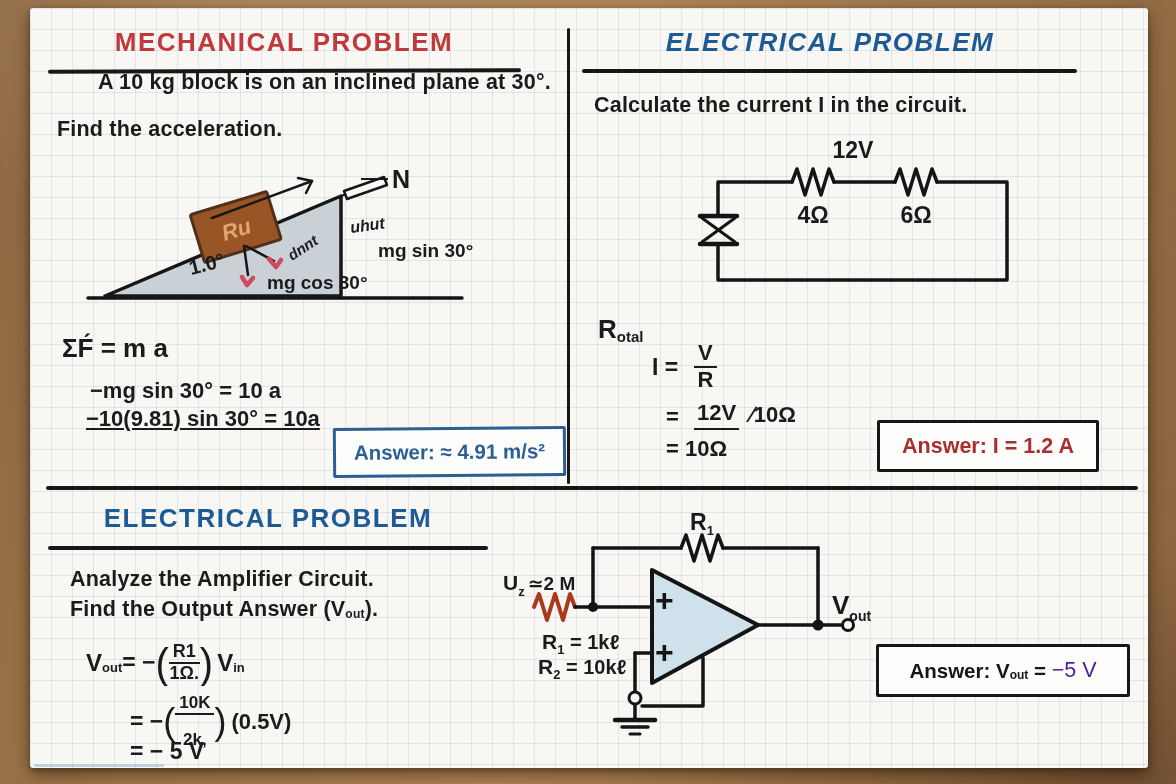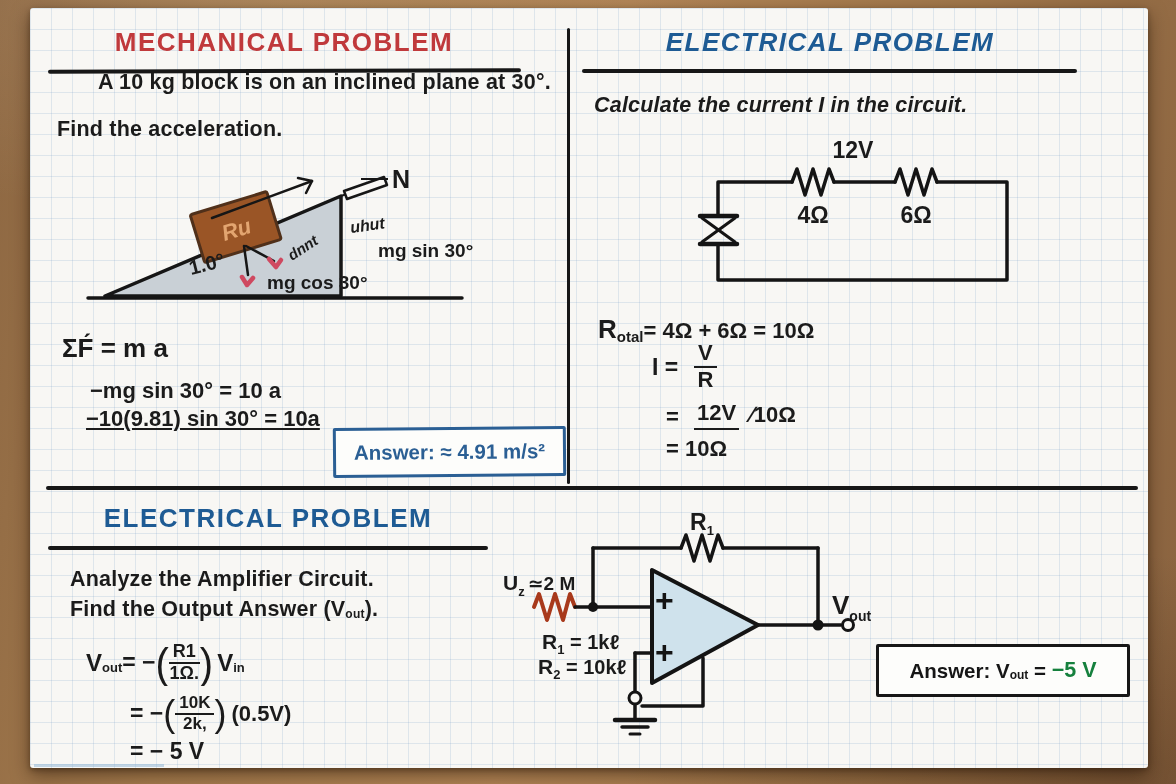--- a/index.html
+++ b/index.html
@@ -71,21 +71,21 @@
 
   <div class="abs eq" style="left:62px;top:333px;font-size:26px;">ΣF́ = m a</div>
   <div class="abs eq" style="left:90px;top:378px;font-size:22px;">−mg sin 30° = 10 a</div>
   <div class="abs eq" style="left:86px;top:406px;font-size:22px;text-decoration:underline;">−10(9.81) sin 30° = 10a</div>
   <div class="abs ansbox" style="left:333px;top:427px;width:227px;height:44px;border:3.5px solid #2b5f94;transform:rotate(-.5deg);">
     <span style="color:#2b5f94;font-weight:700;font-size:20.5px;">Answer: ≈ 4.91 m/s²</span>
   </div>
 
   <div class="abs title blue" style="left:582px;top:27px;width:496px;font-style:italic;">ELECTRICAL PROBLEM</div>
   <div class="abs rule" style="left:582px;top:69px;width:495px;"></div>
-  <div class="abs hw" style="left:594px;top:93px;font-style:italic;">Calculate the current I in the circuit.</div>
+  <div class="abs hw" style="left:594px;top:93px;">Calculate the current I in the circuit.</div>
 
   <svg class="abs" style="left:640px;top:130px;" width="420" height="170" viewBox="0 0 420 170">
     <g stroke="#141414" stroke-width="3.5" fill="none" stroke-linecap="round" stroke-linejoin="round">
       <polyline points="78,86 78,52 152,52"></polyline>
       <polyline points="152,52 157,39 165,65 173,39 181,65 189,39 194,52"></polyline>
       <line x1="194" y1="52" x2="255" y2="52"></line>
       <polyline points="255,52 260,39 268,65 276,39 284,65 292,39 297,52"></polyline>
       <polyline points="297,52 367,52 367,150 78,150 78,114"></polyline>
       <line x1="60" y1="86" x2="97" y2="86" stroke-width="4.5"></line>
       <line x1="60" y1="114" x2="97" y2="114" stroke-width="4.5"></line>
@@ -93,31 +93,33 @@
       <line x1="95" y1="88" x2="62" y2="112" stroke-width="3"></line>
     </g>
     <text x="213" y="28" text-anchor="middle" font-size="23" font-weight="600" fill="#1b1b1b">12V</text>
     <text x="173" y="93" text-anchor="middle" font-size="23" font-weight="600" fill="#1b1b1b">4Ω</text>
     <text x="276" y="93" text-anchor="middle" font-size="23" font-weight="600" fill="#1b1b1b">6Ω</text>
   </svg>
 
   <div class="abs row" style="left:598px;top:314px;align-items:baseline;">
     <span class="eq" style="font-size:26px;">R</span>
       <span class="eq" style="font-size:15px;transform:translateY(4px);display:inline-block;">otal</span>
-      <span class="eq" style="font-size:22px;"> = 4Ω + 6Ω = 10Ω</span>
   </div>
   <div class="abs eq" style="left:652px;top:354px;font-size:23px;">I =</div>
   <div class="abs frac eq" style="left:694px;top:341px;font-size:22px;">
     <span class="num">V</span>
     <span>R</span>
   </div>
   <div class="abs eq" style="left:666px;top:404px;font-size:22px;">=</div>
   <div class="abs eq" style="left:694px;top:400px;font-size:22px;border-bottom:2.5px solid #1b1b1b;padding:0 3px 2px;">12V</div>
   <div class="abs eq" style="left:750px;top:402px;font-size:22px;">∕10Ω</div>
   <div class="abs eq" style="left:666px;top:436px;font-size:22px;">= 10Ω</div>
+  <div class="abs ansbox" style="left:877px;top:420px;width:216px;height:46px;border:3px solid #161616;">
+    <span style="color:#ab2e2e;font-weight:700;font-size:21.5px;">Answer: I = 1.2 A</span>
+  </div>
 
   <div class="abs title blue" style="left:48px;top:503px;width:440px;">ELECTRICAL PROBLEM</div>
   <div class="abs rule" style="left:48px;top:546px;width:440px;"></div>
   <div class="abs hw" style="left:70px;top:567px;">Analyze the Amplifier Circuit.</div>
   <div class="abs hw row" style="left:70px;top:597px;">
     <span>Find the Output Answer (V</span>
       <span class="sb">out</span>
       <span>).</span>
   </div>
 
@@ -130,21 +132,21 @@
       <span class="num">R1</span>
       <span>1Ω.</span>
     </span>
     <span class="bp" style="font-size:40px;">)</span>
     <span style="font-size:24px;padding-left:4px;">V</span>
       <span class="sb" style="font-size:13px;">in</span>
   </div>
   <div class="abs row eq" style="left:130px;top:694px;">
     <span style="font-size:23px;">= −</span>
     <span class="bp" style="font-size:36px;">(</span>
-    <span class="frac" style="font-size:17px;">
+    <span class="frac" style="font-size:17px;gap:16px;">
       <span class="num">10K</span>
       <span>2k,</span>
     </span>
     <span class="bp" style="font-size:36px;">)</span>
     <span style="font-size:22px;padding-left:5px;">(0.5V)</span>
   </div>
   <div class="abs eq" style="left:130px;top:738px;font-size:23px;">= − 5 V</div>
 
   <svg class="abs" style="left:470px;top:490px;" width="420" height="260" viewBox="0 0 420 260">
     <g stroke="#141414" stroke-width="3.5" fill="none" stroke-linecap="round" stroke-linejoin="round">
@@ -175,15 +177,15 @@
     <text x="33" y="100" fill="#1b1b1b"><tspan font-size="21" font-weight="600">U</tspan><tspan font-size="13" dy="6" font-weight="600">z</tspan><tspan font-size="19" dy="-6" dx="3" font-weight="600">≃2 M</tspan></text>
     <text x="72" y="159" fill="#1b1b1b"><tspan font-size="21" font-weight="600">R</tspan><tspan font-size="13" dy="5" font-weight="600">1</tspan><tspan font-size="20" dy="-5" font-weight="600"> = 1kℓ</tspan></text>
     <text x="68" y="184" fill="#1b1b1b"><tspan font-size="21" font-weight="600">R</tspan><tspan font-size="13" dy="5" font-weight="600">2</tspan><tspan font-size="20" dy="-5" font-weight="600"> = 10kℓ</tspan></text>
     <text x="362" y="124" fill="#1b1b1b"><tspan font-size="26" font-weight="600">V</tspan><tspan font-size="14" dy="7" font-weight="600">out</tspan></text>
   </svg>
 
   <div class="abs ansbox" style="left:876px;top:644px;width:248px;height:47px;border:3px solid #161616;">
     <span style="font-weight:700;font-size:20.5px;color:#161616;">Answer: V</span>
       <span class="sb" style="font-size:12px;color:#161616;">out</span>
       <span style="font-weight:700;font-size:20.5px;color:#161616;white-space:pre;"> = </span>
-      <span style="font-weight:700;font-size:21.5px;color:#15803d;">−5 V</span>
+      <span style="font-weight:400;font-size:21.5px;color:#4c1d95;">−5 V</span>
   </div>
 </div>
 
 </body></html>

